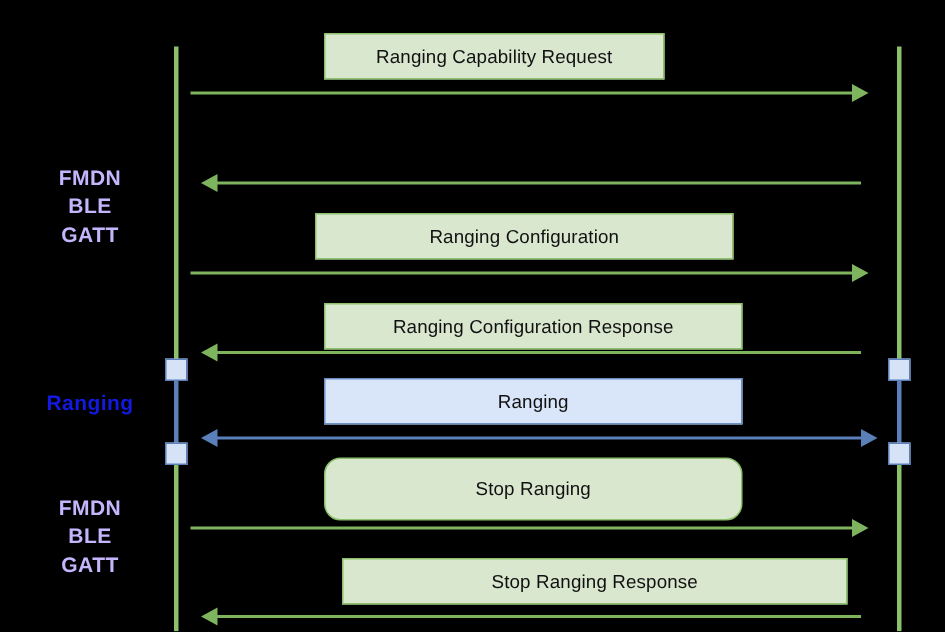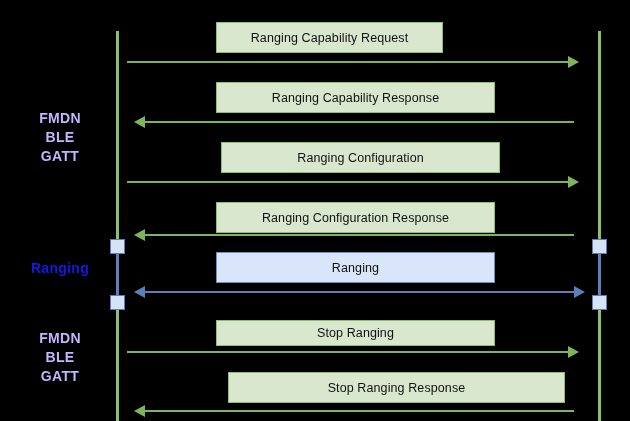--- a/index.html
+++ b/index.html
@@ -121,46 +121,45 @@
   <div class="role-label role-green" style="left:20px; top:329px; width:80px;">FMDN
 BLE
 GATT</div>
 
   <div class="msgbox green" style="left:216px; top:22px; width:227px; height:31px;">Ranging Capability Request</div>
   <div class="arrow-wrap" style="left:127px; top:55px; width:452px;">
     <div class="arrow-line green" style="left:0; width:442px;"></div>
     <div class="head right green" style="left:441px;"></div>
   </div>
 
-  <div class="msgbox green" style="left:216px; top:82px; width:279px; height:31px;">Ranging Capability Response</div>
   <div class="arrow-wrap" style="left:134px; top:115px; width:440px;">
     <div class="head left green" style="left:0;"></div>
     <div class="arrow-line green" style="left:10px; width:430px;"></div>
   </div>
 
-  <div class="msgbox green" style="left:221px; top:142px; width:279px; height:31px;">Ranging Configuration</div>
+  <div class="msgbox green" style="left:210px; top:142px; width:279px; height:31px;">Ranging Configuration</div>
   <div class="arrow-wrap" style="left:127px; top:175px; width:452px;">
     <div class="arrow-line green" style="left:0; width:442px;"></div>
     <div class="head right green" style="left:441px;"></div>
   </div>
 
   <div class="msgbox green" style="left:216px; top:202px; width:279px; height:31px;">Ranging Configuration Response</div>
   <div class="arrow-wrap" style="left:134px; top:228px; width:440px;">
     <div class="head left green" style="left:0;"></div>
     <div class="arrow-line green" style="left:10px; width:430px;"></div>
   </div>
 
   <div class="msgbox blue" style="left:216px; top:252px; width:279px; height:31px;">Ranging</div>
   <div class="arrow-wrap" style="left:134px; top:285px; width:452px;">
     <div class="head left blue" style="left:0;"></div>
     <div class="arrow-line blue" style="left:10px; width:431px;"></div>
     <div class="head right blue" style="left:440px;"></div>
   </div>
 
-  <div class="msgbox green" style="left:216px; top:320px; width:279px; height:26px;">Stop Ranging</div>
+  <div class="msgbox green" style="left:216px; top:305px; width:279px; height:42px;border-radius:11px;">Stop Ranging</div>
   <div class="arrow-wrap" style="left:127px; top:345px; width:452px;">
     <div class="arrow-line green" style="left:0; width:442px;"></div>
     <div class="head right green" style="left:441px;"></div>
   </div>
 
   <div class="msgbox green" style="left:228px; top:372px; width:337px; height:31px;">Stop Ranging Response</div>
   <div class="arrow-wrap" style="left:134px; top:404px; width:440px;">
     <div class="head left green" style="left:0;"></div>
     <div class="arrow-line green" style="left:10px; width:430px;"></div>
   </div>

